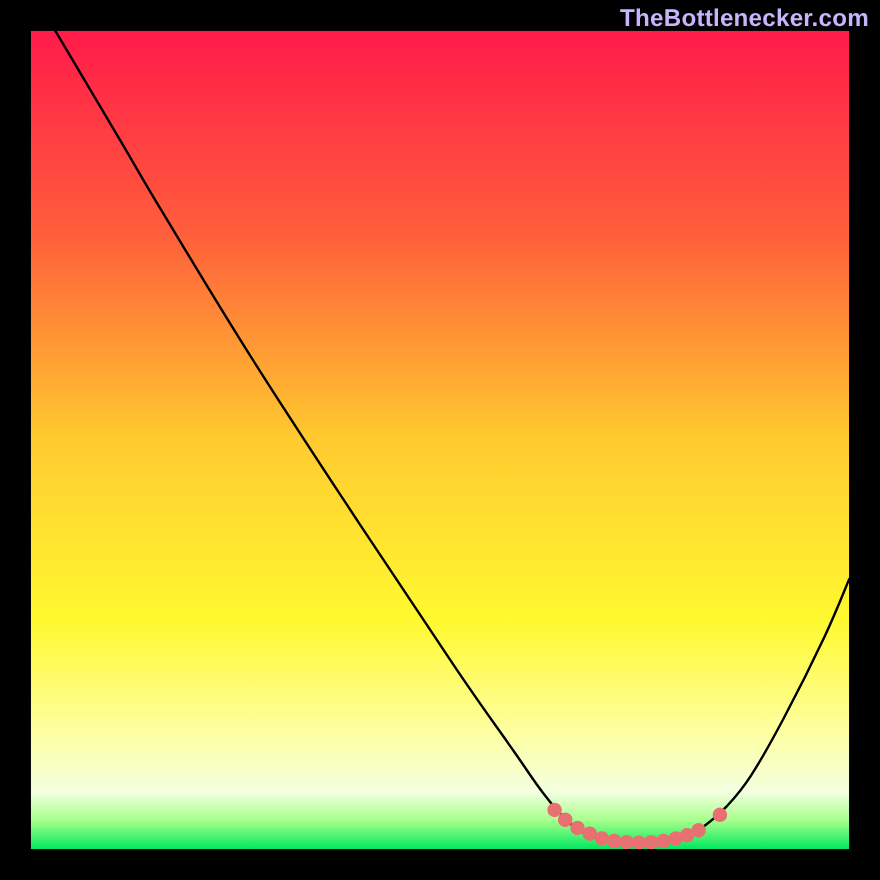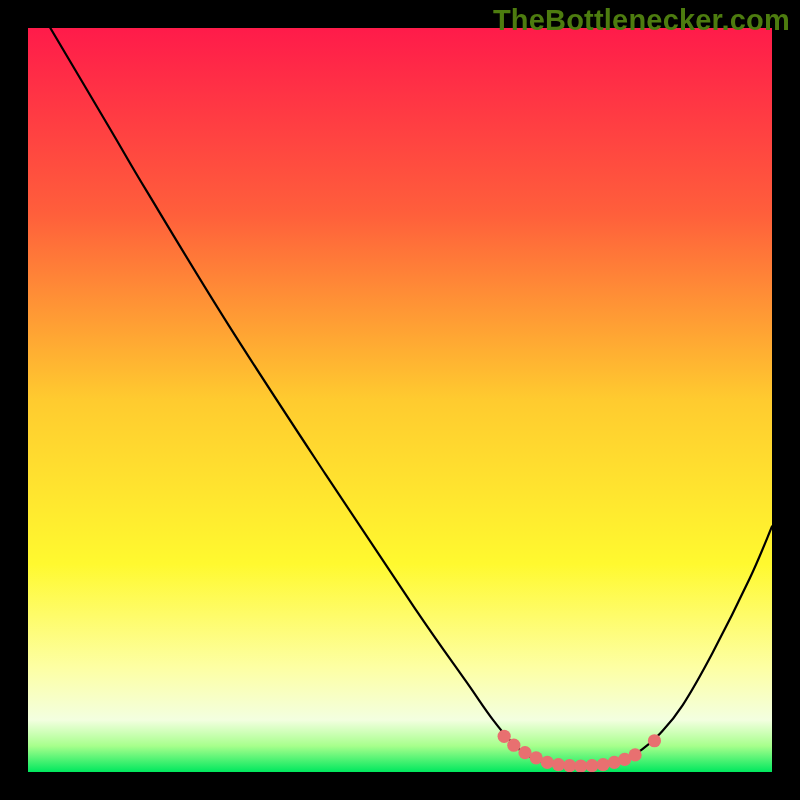--- a/index.html
+++ b/index.html
@@ -16,23 +16,23 @@
     top: 28px;
     width: 744px;
     height: 744px;
     background: #000;
   }
   .watermark {
     position: absolute;
     top: 4px;
     right: 10px;
     font-family: Arial, Helvetica, sans-serif;
-    font-size: 29px;
+    font-size: 22px;
     font-weight: bold;
-    color: #4d7c0f;
+    color: #c4b5fd;
     letter-spacing: 0.2px;
   }
   svg {
     display: block;
   }
 </style>
 </head>
 <body>
 
 <div class="frame">

